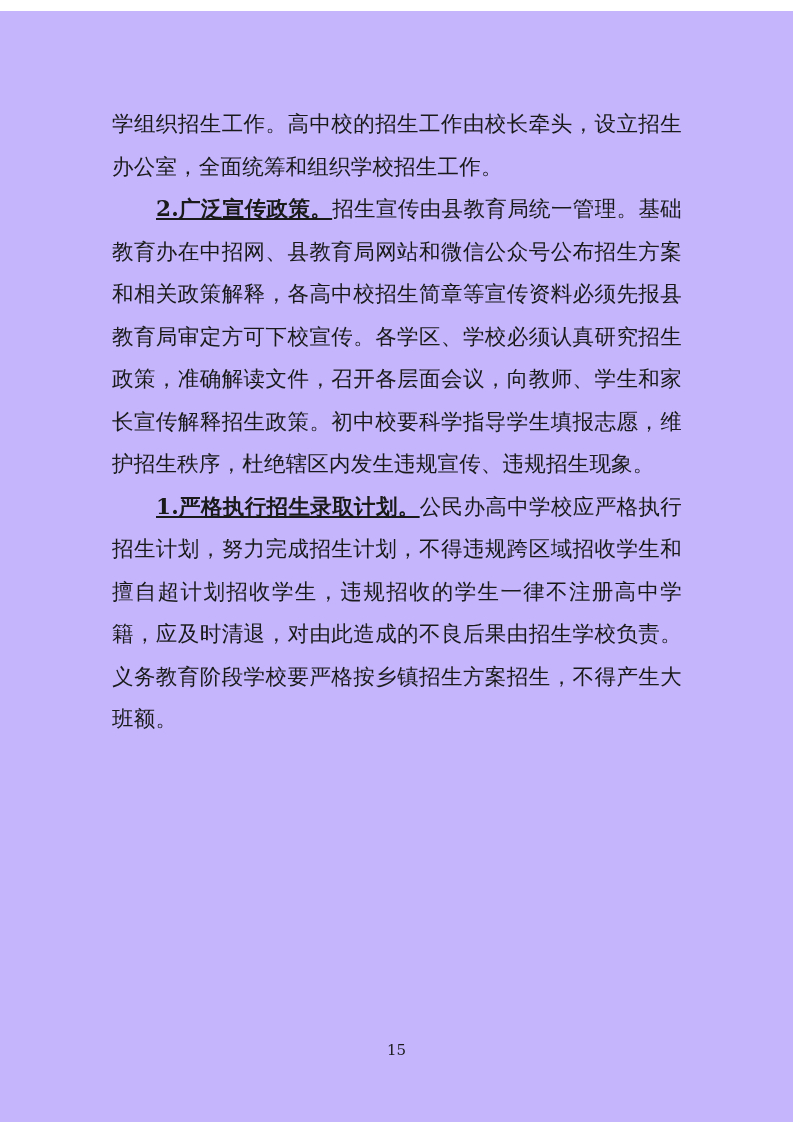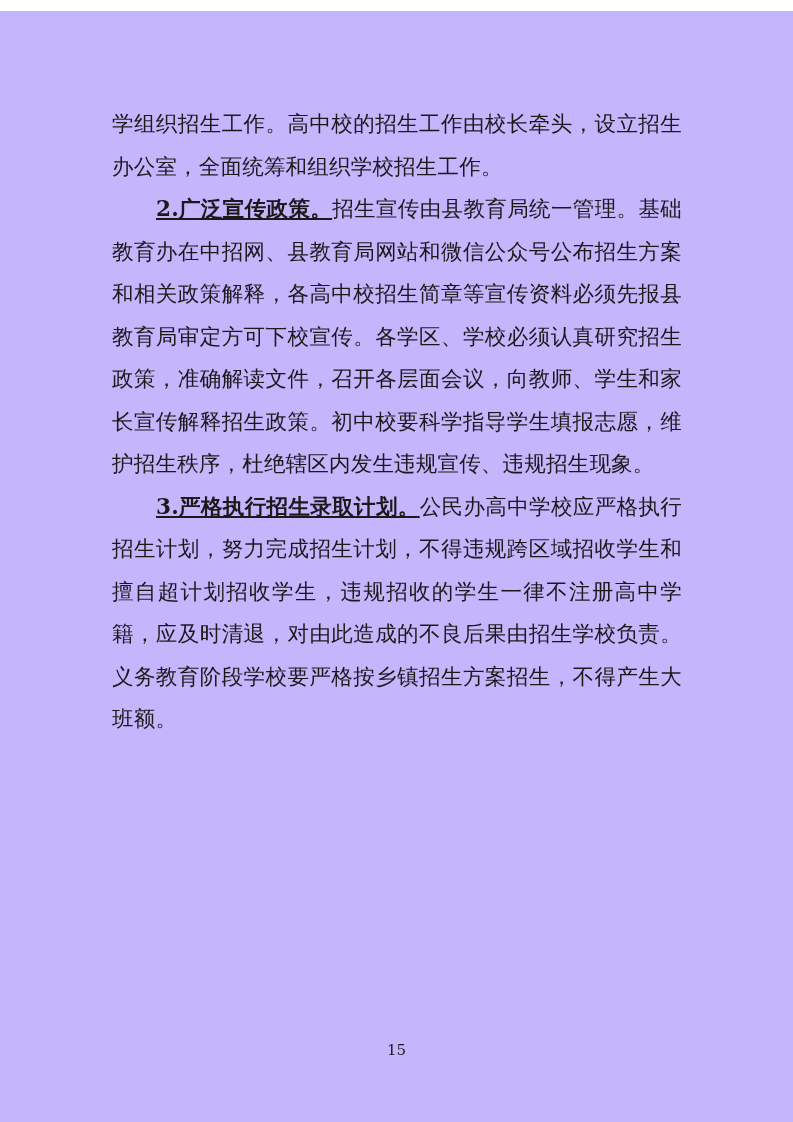--- a/index.html
+++ b/index.html
@@ -59,20 +59,20 @@
 
     <p class="para">
       <span>学组织招生工作。高中校的招生工作由校长牵头，设立招生办公室，全面统筹和组织学校招生工作。</span>
     </p>
 
     <p class="para indent">
       <span class="bold-head">2.广泛宣传政策。</span><span>招生宣传由县教育局统一管理。基础教育办在中招网、县教育局网站和微信公众号公布招生方案和相关政策解释，各高中校招生简章等宣传资料必须先报县教育局审定方可下校宣传。各学区、学校必须认真研究招生政策，准确解读文件，召开各层面会议，向教师、学生和家长宣传解释招生政策。初中校要科学指导学生填报志愿，维护招生秩序，杜绝辖区内发生违规宣传、违规招生现象。</span>
     </p>
 
     <p class="para indent">
-      <span class="bold-head">3.严格执行招生录取计划。</span><span>公民办高中学校应严格执行招生计划，努力完成招生计划，不得违规跨区域招收学生和擅自超计划招收学生，违规招收的学生一律不注册高中学籍，应及时清退，对由此造成的不良后果由招生学校负责。义务教育阶段学校要严格按乡镇招生方案招生，不得产生大班额。</span>
+      <span class="bold-head">1.严格执行招生录取计划。</span><span>公民办高中学校应严格执行招生计划，努力完成招生计划，不得违规跨区域招收学生和擅自超计划招收学生，违规招收的学生一律不注册高中学籍，应及时清退，对由此造成的不良后果由招生学校负责。义务教育阶段学校要严格按乡镇招生方案招生，不得产生大班额。</span>
     </p>
 
 
   </div>
 
   <div class="page-number">15</div>
 </div>
 
 </body></html>

